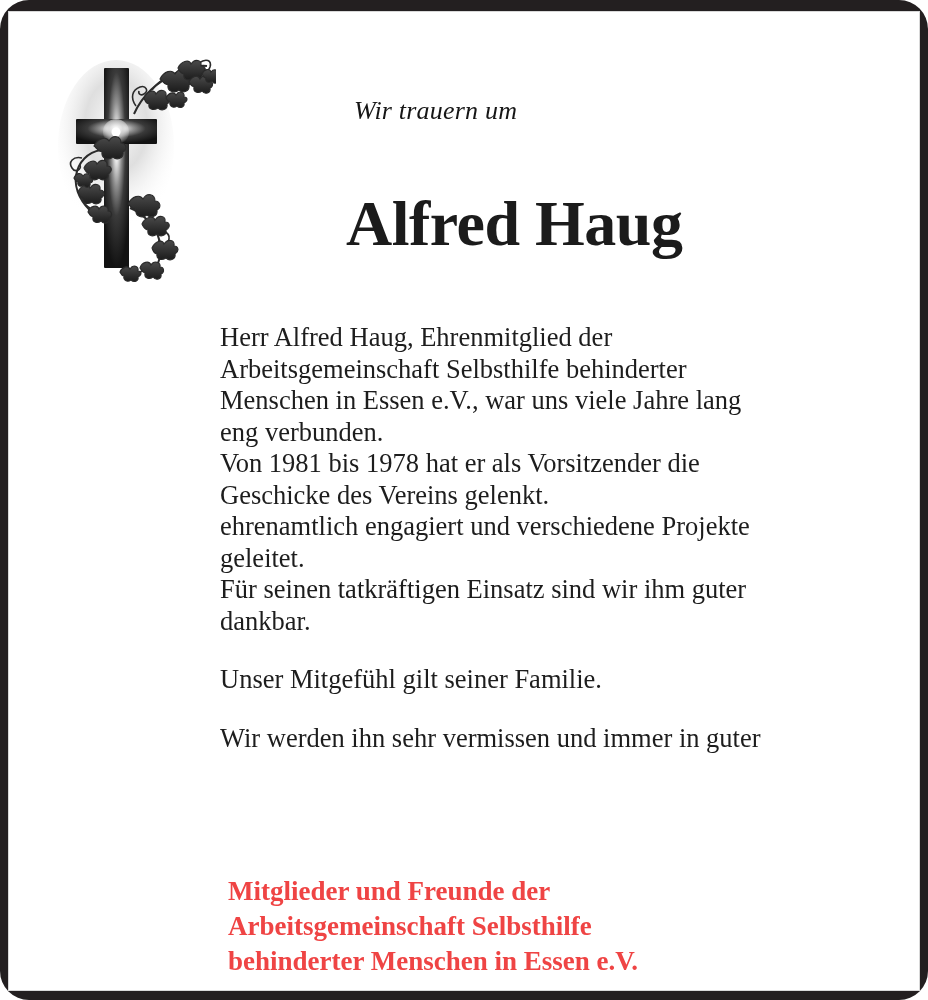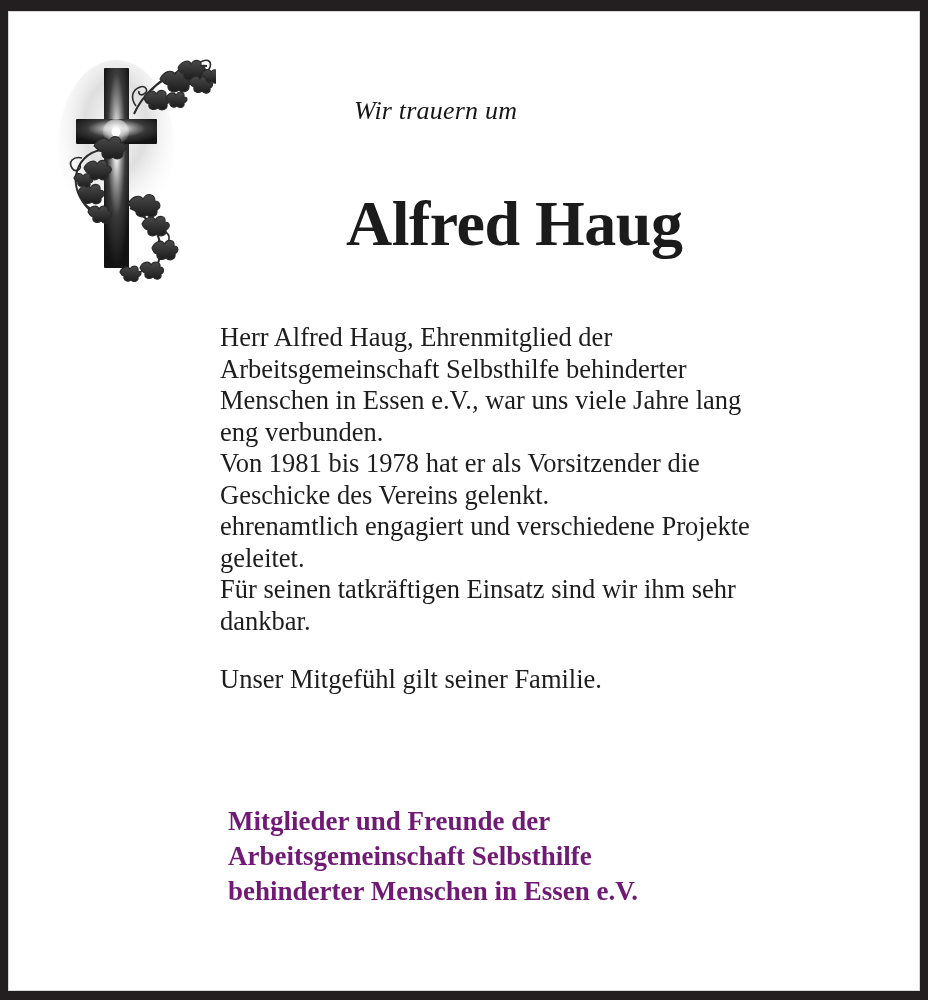--- a/index.html
+++ b/index.html
@@ -17,20 +17,21 @@
   }
 
   
   .notice {
     position: relative;
     box-sizing: border-box;
     width: 928px;
     height: 1000px;
     background: #231f20;
     padding: 11px 8px 9px 8px;
+    border-radius: 29px;
   }
   .notice-inner {
     position: relative;
     box-sizing: border-box;
     width: 100%;
     height: 100%;
     background: #ffffff;
     border: 1px solid #d8d8d8;
     overflow: hidden;
   }
@@ -90,26 +91,26 @@
     color: #1d1d1d;
   }
   .body-copy p { margin: 0 0 27px 0; }
   .body-copy p:last-child { margin-bottom: 0; }
   .body-copy .ln { display: block; }
 
   
   .signature {
     position: absolute;
     left: 219px;
-    top: 792px;
+    top: 862px;
     width: 690px;
     font-size: 27px;
     line-height: 35px;
     font-weight: bold;
-    color: #701a75;
+    color: #ef4444;
   }
   .signature .ln { display: block; }
 </style>
 </head>
 <body>
 
 <div class="notice">
   <div class="notice-inner">
 
     <div class="emblem">
@@ -191,27 +192,28 @@
     <div class="body-copy">
       <p>
         <span class="ln">Herr Alfred Haug, Ehrenmitglied der</span>
         <span class="ln">Arbeitsgemeinschaft Selbsthilfe behinderter</span>
         <span class="ln">Menschen in Essen e.V., war uns viele Jahre lang</span>
         <span class="ln">eng verbunden.</span>
         <span class="ln">Von 1981 bis 1978 hat er als Vorsitzender die</span>
         <span class="ln">Geschicke des Vereins gelenkt.</span>
         <span class="ln">ehrenamtlich engagiert und verschiedene Projekte</span>
         <span class="ln">geleitet.</span>
-        <span class="ln">Für seinen tatkräftigen Einsatz sind wir ihm sehr</span>
+        <span class="ln">Für seinen tatkräftigen Einsatz sind wir ihm guter</span>
         <span class="ln">dankbar.</span>
       </p>
       <p>
         <span class="ln">Unser Mitgefühl gilt seiner Familie.</span>
       </p>
       <p>
+        <span class="ln">Wir werden ihn sehr vermissen und immer in guter</span>
       </p>
     </div>
 
     <div class="signature">
       <span class="ln">Mitglieder und Freunde der</span>
       <span class="ln">Arbeitsgemeinschaft Selbsthilfe</span>
       <span class="ln">behinderter Menschen in Essen e.V.</span>
     </div>
 
   </div>

